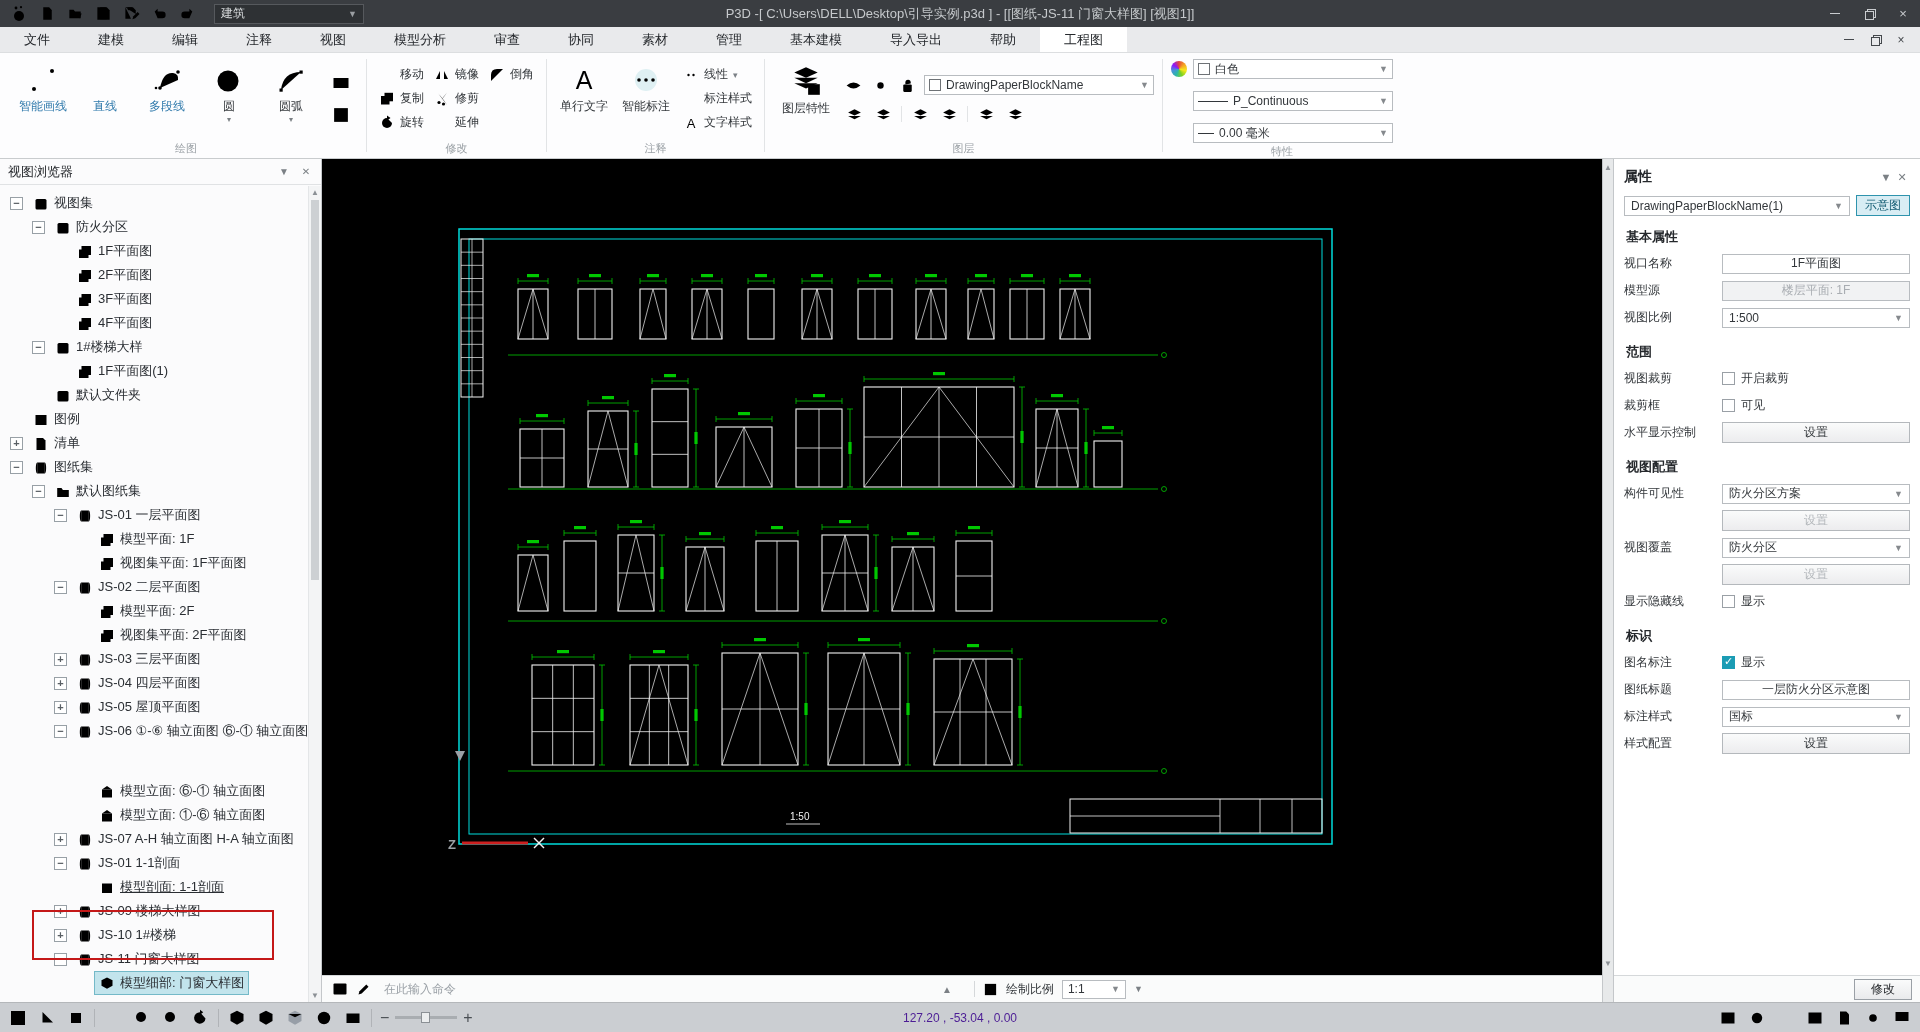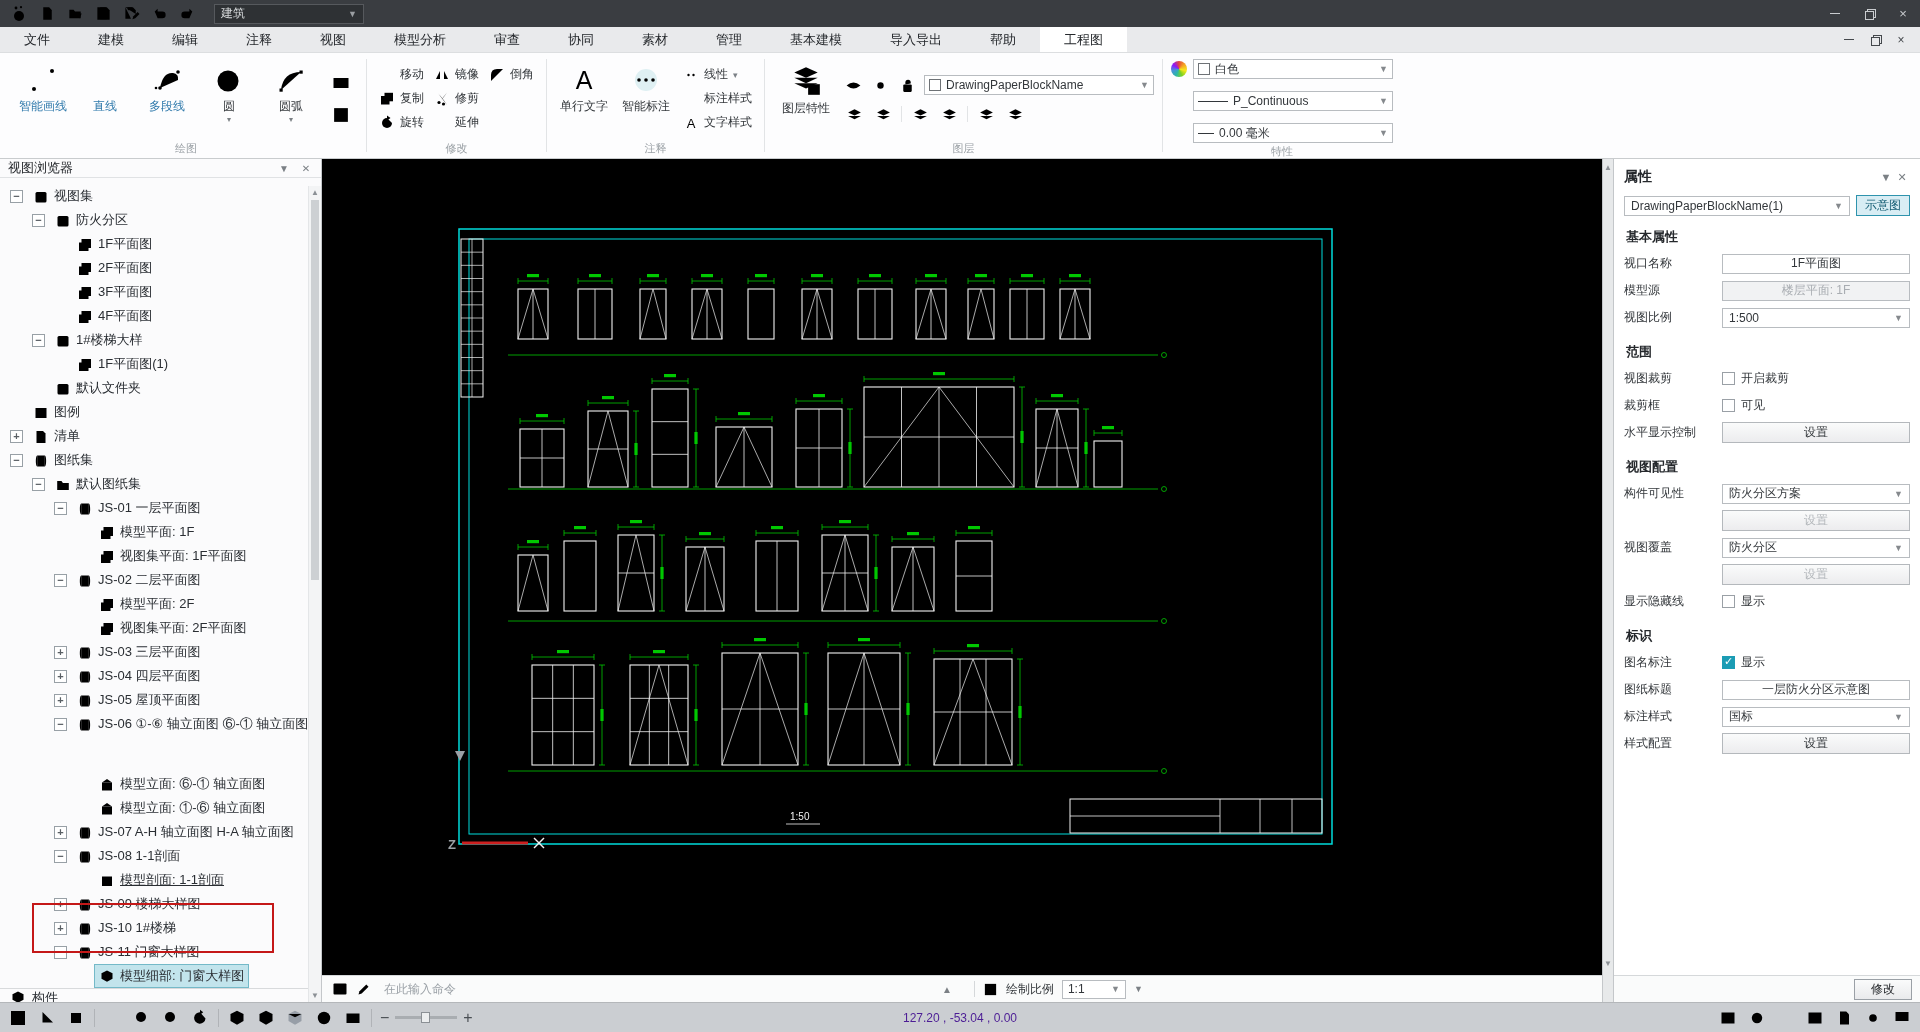--- a/index.html
+++ b/index.html
@@ -462,20 +462,21 @@
       <button class="qbtn dim">
           <svg class="ic" width="17" height="17">
             <use href="#q-redo"></use>
           </svg>
         </button>
       <div id="wsselect">
         <span>建筑</span>
         <span class="arr">▼</span>
       </div>
     </div>
+    <span id="apptitle">P3D -[ C:\Users\DELL\Desktop\引导实例.p3d ] - [[图纸-JS-11 门窗大样图] [视图1]]</span>
     <div class="winctl">
       <button class="wbtn">
           <span class="glyph-min"></span>
         </button>
       <button class="wbtn">
           <span class="glyph-restore"></span>
         </button>
       <button class="wbtn">×</button>
     </div>
   </div>
@@ -931,21 +932,21 @@
           <div class="trow" style="padding-left: 54px;">
             <span class="texp">+</span>
             <span class="tlab"><svg class="ic tico" width="16" height="16">
                 <use href="#t-sheet"></use>
               </svg><span>JS-07 A-H 轴立面图 H-A 轴立面图</span></span>
           </div>
           <div class="trow" style="padding-left: 54px;">
             <span class="texp">−</span>
             <span class="tlab"><svg class="ic tico" width="16" height="16">
                 <use href="#t-sheet"></use>
-              </svg><span>JS-08 1-1剖面</span></span>
+              </svg><span>JS-01 1-1剖面</span></span>
           </div>
           <div class="trow" style="padding-left: 76px; text-decoration: underline;">
             <span class="texp none">−</span>
             <span class="tlab"><svg class="ic tico" width="16" height="16">
                 <use href="#t-section"></use>
               </svg><span>模型剖面: 1-1剖面</span></span>
           </div>
           <div class="trow" style="padding-left: 54px;">
             <span class="texp">+</span>
             <span class="tlab"><svg class="ic tico" width="16" height="16">
@@ -965,26 +966,20 @@
               </svg><span>JS-11 门窗大样图</span></span>
           </div>
           <div class="trow annotated" style="padding-left: 76px;">
             <span class="texp none">−</span>
             <span class="tlab sel"><svg class="ic tico" width="16" height="16">
                 <use href="#t-detail"></use>
               </svg><span>模型细部: 门窗大样图</span></span>
           </div>
           <div id="redbox" style="left: 32px; width: 242px; top: 725px; height: 50px;"></div>
         </div>
-      <div id="comp-row">
-        <svg class="ic" width="16" height="16" style="color:#0e8796">
-            <use href="#t-detail"></use>
-          </svg>
-        <span>构件</span>
-      </div>
       <div id="lp-scroll">
         <div class="sarr">▲</div>
         <div class="sthumb"></div>
         <div class="sarr sdown">▼</div>
       </div>
     </div>
 
     <div id="centercol">
       <div id="canvas">
         <svg id="cadsvg" viewBox="0 0 1280 816" width="1280" height="816">

